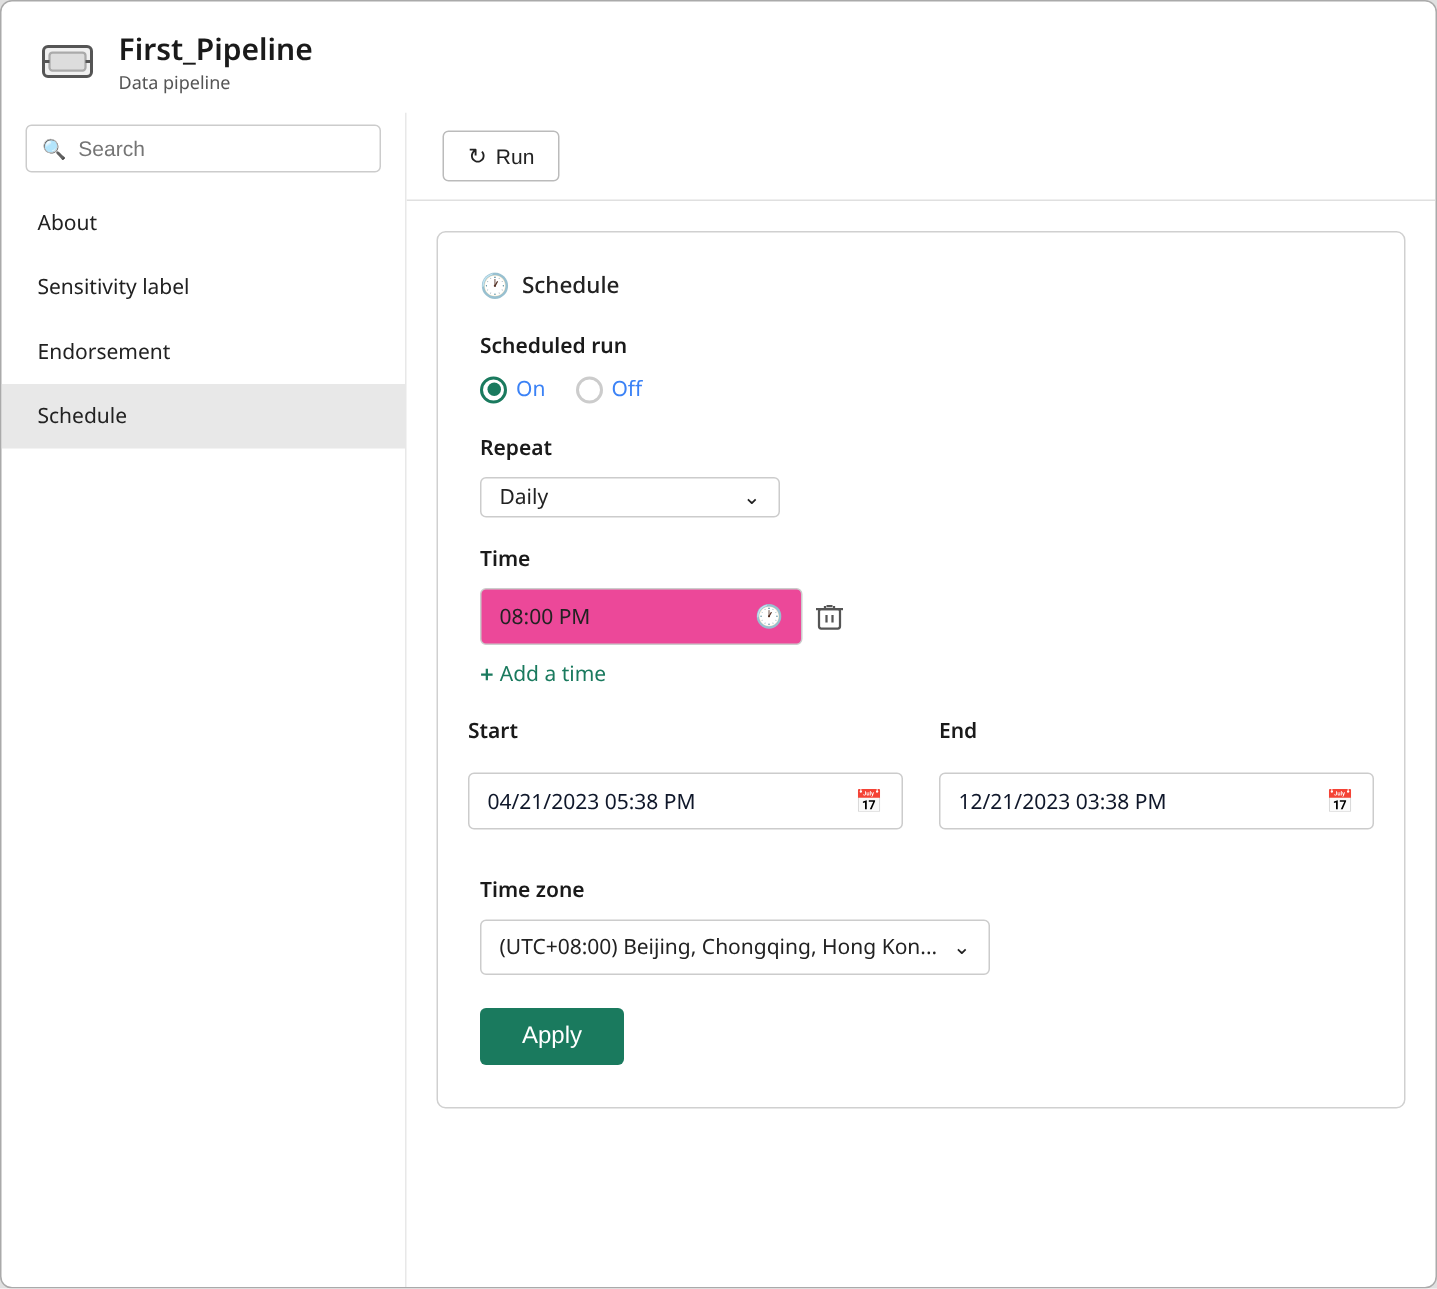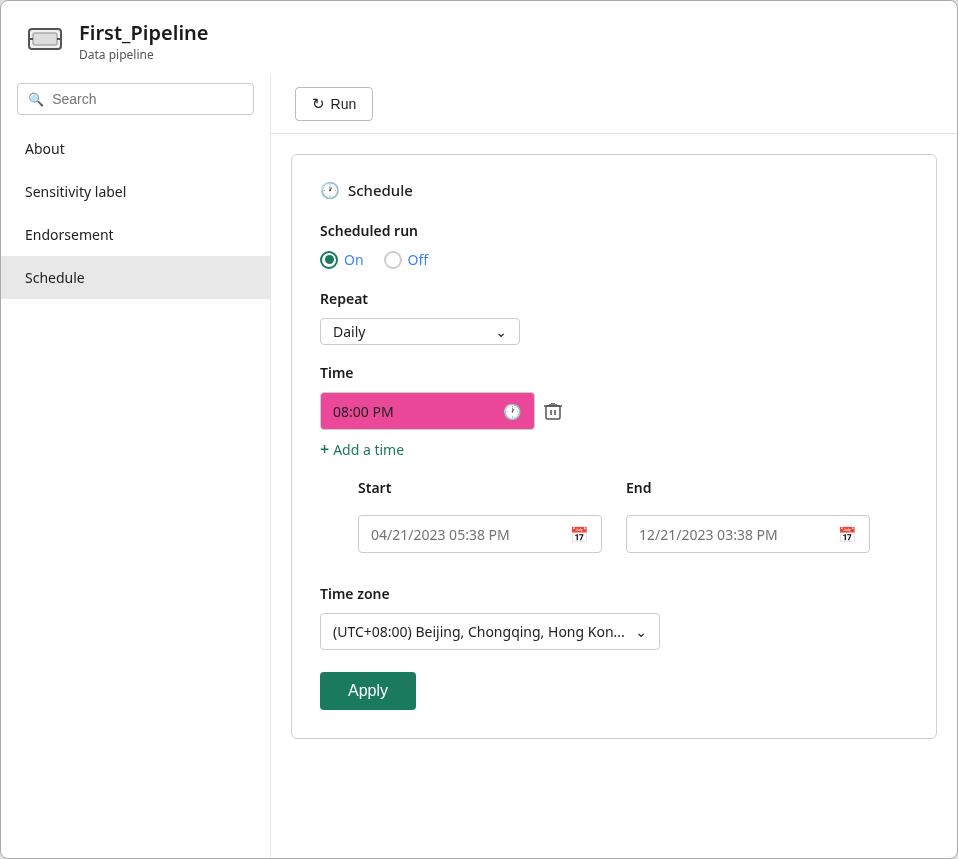--- a/index.html
+++ b/index.html
@@ -18,20 +18,21 @@
       background: #fff;
       border: 1.5px solid #aaa;
       border-radius: 8px;
       display: flex;
       flex-direction: column;
       overflow: hidden;
     }
     
     .header {
       display: flex;
+      align-items: center;
       padding: 18px 24px 12px 24px;
       gap: 14px;
     }
     .header-icon {
       width: 40px;
       height: 40px;
       display: flex;
       align-items: center;
       justify-content: center;
     }
@@ -242,23 +243,23 @@
       flex-direction: column;
       gap: 8px;
     }
     .date-input {
       display: flex;
       align-items: center;
       justify-content: space-between;
       border: 1.5px solid #ccc;
       border-radius: 4px;
       padding: 8px 12px;
-      width: 244px;
-      font-size: 14px;
-      color: #737373;
+      width: 290px;
+      font-size: 14px;
+      color: #0f172a;
       background: #fff;
     }
     .timezone-select {
       display: flex;
       align-items: center;
       justify-content: space-between;
       border: 1.5px solid #ccc;
       border-radius: 4px;
       padding: 8px 12px;
       width: 340px;

